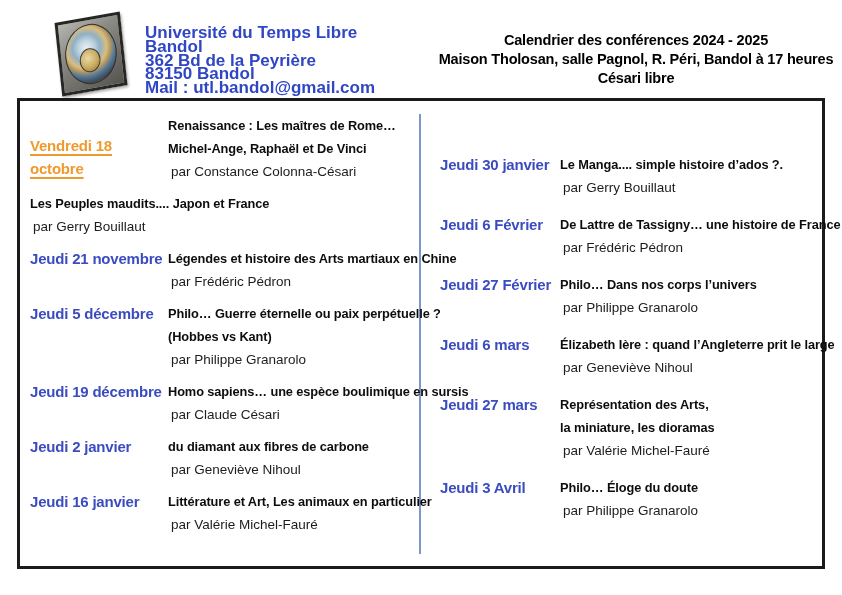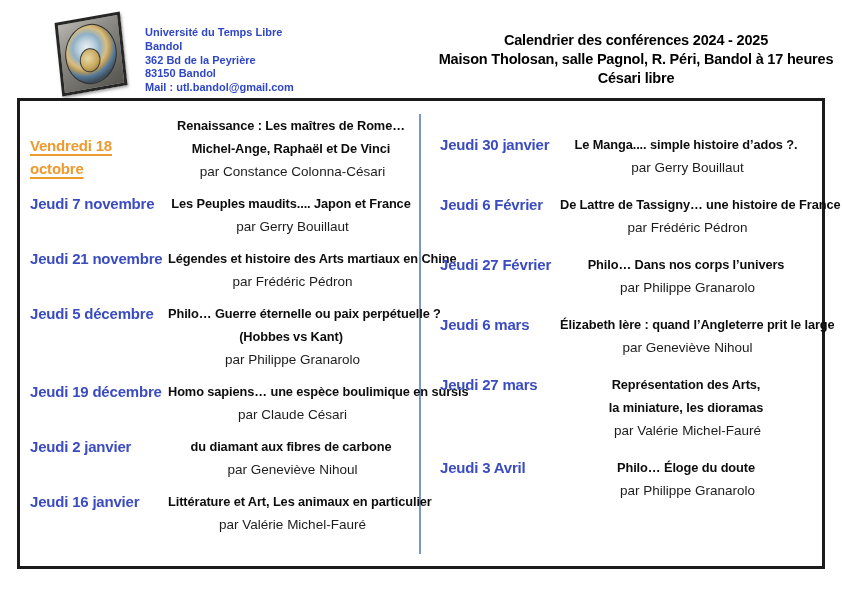--- a/index.html
+++ b/index.html
@@ -34,21 +34,21 @@
   .clock-inner {
     position:absolute; left:26%; top:40%;
     width:38%; height:38%;
     border-radius:50%;
     background:radial-gradient(circle at 40% 40%, #e8d9a8 0%, #c8a95e 55%, #7d6a3a 100%);
     border:1px solid #3a3a36;
   }
 
   .org-block {
     position:absolute; left:145px; top:26px;
-    font-size:11px; line-height:13.8px;
+    font-size:17px; line-height:13.8px;
     font-weight:bold; color:#2f46c5;
     letter-spacing:0;
   }
 
   .event-title {
     position:absolute; left:432px; top:31px; width:408px;
     text-align:center;
     font-weight:bold; font-size:14.5px; line-height:19px;
     letter-spacing:-0.2px; color:#000;
   }
@@ -60,41 +60,41 @@
     border:3px solid #1b1b1b;
     background:#fff;
   }
   .divider {
     position:absolute; left:399px; top:13px; bottom:12px;
     width:2px; background:#7b97c9;
   }
 
   .col { position:absolute; }
   .col-left  { left:10px;  top:13px; width:384px; }
-  .col-right { left:420px; top:32px; width:372px; }
+  .col-right { left:420px; top:52px; width:372px; }
 
   .entry { display:flex; align-items:flex-start; }
   .col-left  .entry { margin-bottom:9px; }
   .col-right .entry { margin-bottom:14px; }
 
   .entry .date {
     flex:none; width:138px;
     font-weight:bold; font-size:15px; line-height:23px;
     color:#3a4cc0; letter-spacing:-0.2px;
   }
   .col-right .entry .date { width:120px; }
   .date.highlight {
     color:#ee9a2f;
     text-decoration:underline;
     text-decoration-thickness:2px;
     text-underline-offset:3px;
     margin-top:20px;
   }
 
-  .entry .details { flex:1; min-width:0;text-align:center; }
+  .entry .details { flex:1; min-width:0; }
   .title-line {
     font-weight:bold; font-size:12.8px; line-height:23px;
     color:#0d0d0d; letter-spacing:-0.1px; white-space:nowrap;
   }
   .speaker {
     font-size:13.5px; line-height:23px; color:#1c1c1c; padding-left:3px;
   }
 </style>
 </head>
 <body>
@@ -127,21 +127,20 @@
     <div class="entry">
       <div class="date highlight">Vendredi 18 octobre</div>
       <div class="details">
         <div class="title-line">Renaissance : Les maîtres de Rome…</div>
         <div class="title-line">Michel-Ange, Raphaël et De Vinci</div>
         <div class="speaker">par  Constance Colonna-Césari</div>
       </div>
     </div>
 
     <div class="entry">
-      <div class="date">Jeudi 7 novembre</div>
       <div class="details">
         <div class="title-line">Les Peuples maudits.... Japon et France</div>
         <div class="speaker">par Gerry Bouillaut</div>
       </div>
     </div>
 
     <div class="entry">
       <div class="date">Jeudi 21 novembre</div>
       <div class="details">
         <div class="title-line">Légendes et histoire des Arts martiaux en Chine</div>

